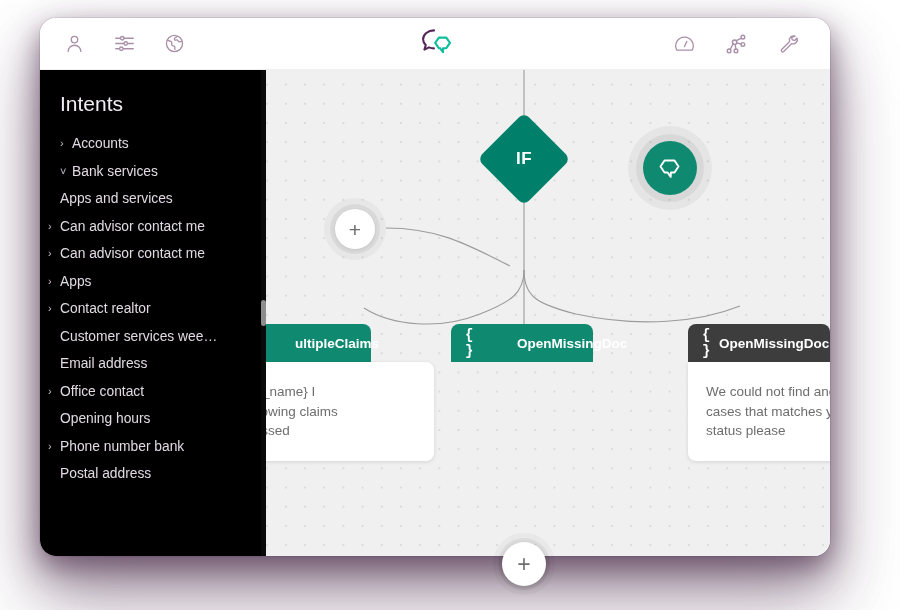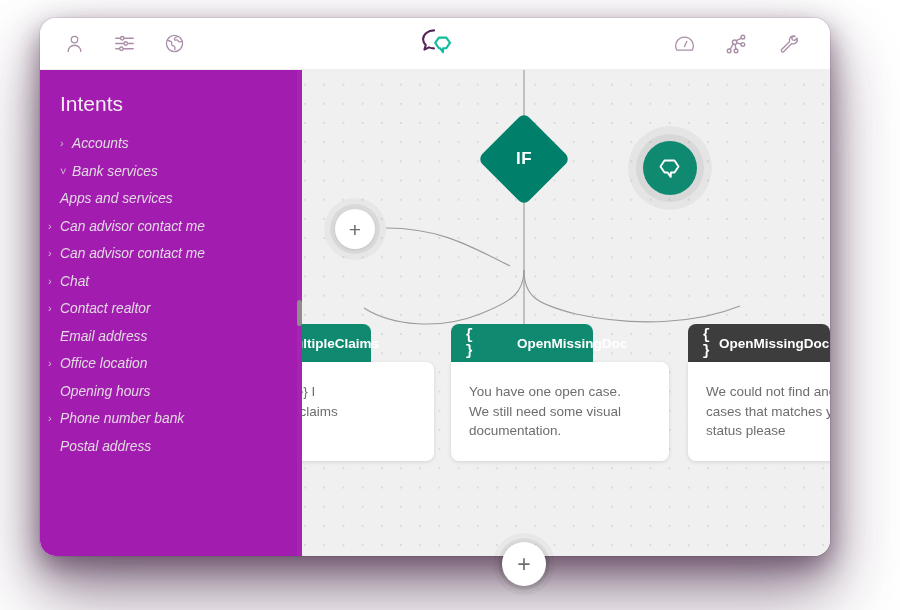--- a/index.html
+++ b/index.html
@@ -178,22 +178,22 @@
     white-space: pre-line;
   }
   #card-claims  { left: 189px; top: 254px; width: 205px; }
   #card-claims .card-body { border-radius: 8px; }
   #card-missing { left: 411px; top: 254px; width: 218px; }
   #card-nomatch { left: 648px; top: 254px; width: 218px; }
 
   
   .sidebar {
     position: absolute; left: 0; top: 0;
-    width: 262px; height: 100%;
-    background: #a21caf;
+    width: 226px; height: 100%;
+    background: #000000;
     z-index: 20;
     overflow: hidden;
   }
   .sb-title {
     color: #f3eef3;
     font-size: 21px;
     padding: 22px 0 6px 20px;
     font-weight: normal;
   }
   .sb-list { padding-top: 8px; }
@@ -205,21 +205,21 @@
     font-size: 13.8px;
     cursor: pointer;
     white-space: nowrap;
   }
   .sb-item .caret {
     width: 12px; display: inline-block; flex: 0 0 12px;
     color: #cdbccd; font-size: 11px; line-height: 1;
   }
   .sb-item.indent { }
   .sb-item.indent .caret { margin-left: -12px; }
-  .sb-label { display: inline-block; font-style: italic; }
+  .sb-label { display: inline-block; }
 
   
   .sb-track {
     position: absolute; right: 0; top: 0;
     width: 5px; height: 100%;
     background: rgba(255,255,255,0.04);
     z-index: 22;
   }
   .sb-thumb {
     position: absolute; right: 0; top: 230px;
@@ -344,23 +344,20 @@
           <div class="card-body">rst_name} I
 ollowing claims
 cessed</div>
         </div>
 
         <div class="card" id="card-missing">
           <div class="card-head teal">
             <span class="braces">{ }</span>
             <span>OpenMissingDoc</span>
           </div>
-          <div class="card-body">You have one open case.
-We still need some visual
-documentation.</div>
         </div>
 
         <div class="card" id="card-nomatch">
           <div class="card-head dark">
             <span class="braces">{ }</span>
             <span>OpenMissingDoc</span>
           </div>
           <div class="card-body">We could not find ano up
 cases that matches your
 status please</div>
@@ -385,33 +382,37 @@
             <div class="sb-item indent">
               <span class="caret">›</span>
               <span class="sb-label">Can advisor contact me</span>
             </div>
             <div class="sb-item indent">
               <span class="caret">›</span>
               <span class="sb-label">Can advisor contact me</span>
             </div>
             <div class="sb-item indent">
               <span class="caret">›</span>
-              <span class="sb-label">Chat</span>
+              <span class="sb-label">Apps</span>
             </div>
             <div class="sb-item indent">
               <span class="caret">›</span>
               <span class="sb-label">Contact realtor</span>
+            </div>
+            <div class="sb-item indent">
+              <span class="caret"></span>
+              <span class="sb-label">Customer services wee…</span>
             </div>
             <div class="sb-item indent">
               <span class="caret"></span>
               <span class="sb-label">Email address</span>
             </div>
             <div class="sb-item indent">
               <span class="caret">›</span>
-              <span class="sb-label">Office location</span>
+              <span class="sb-label">Office contact</span>
             </div>
             <div class="sb-item indent">
               <span class="caret"></span>
               <span class="sb-label">Opening hours</span>
             </div>
             <div class="sb-item indent">
               <span class="caret">›</span>
               <span class="sb-label">Phone number bank</span>
             </div>
             <div class="sb-item indent">

